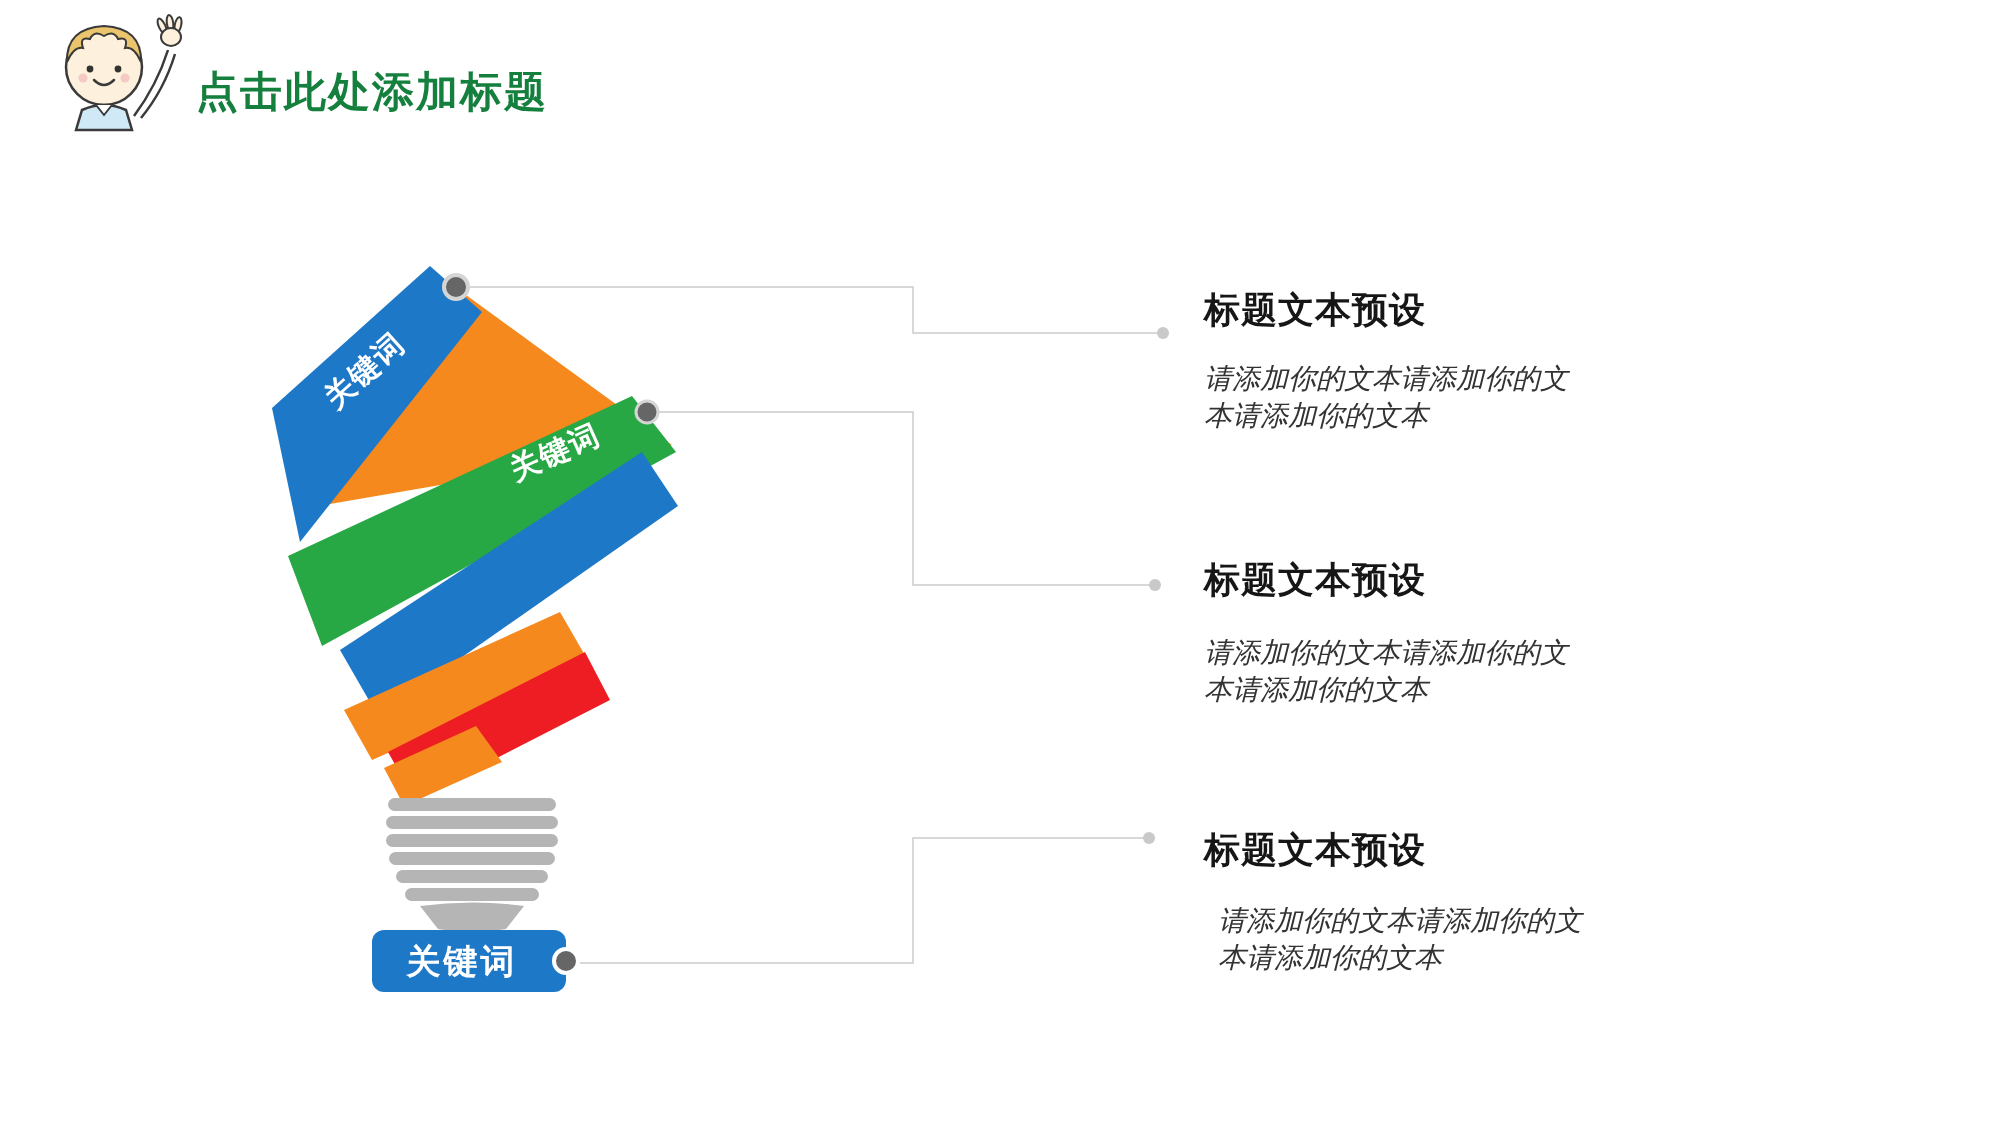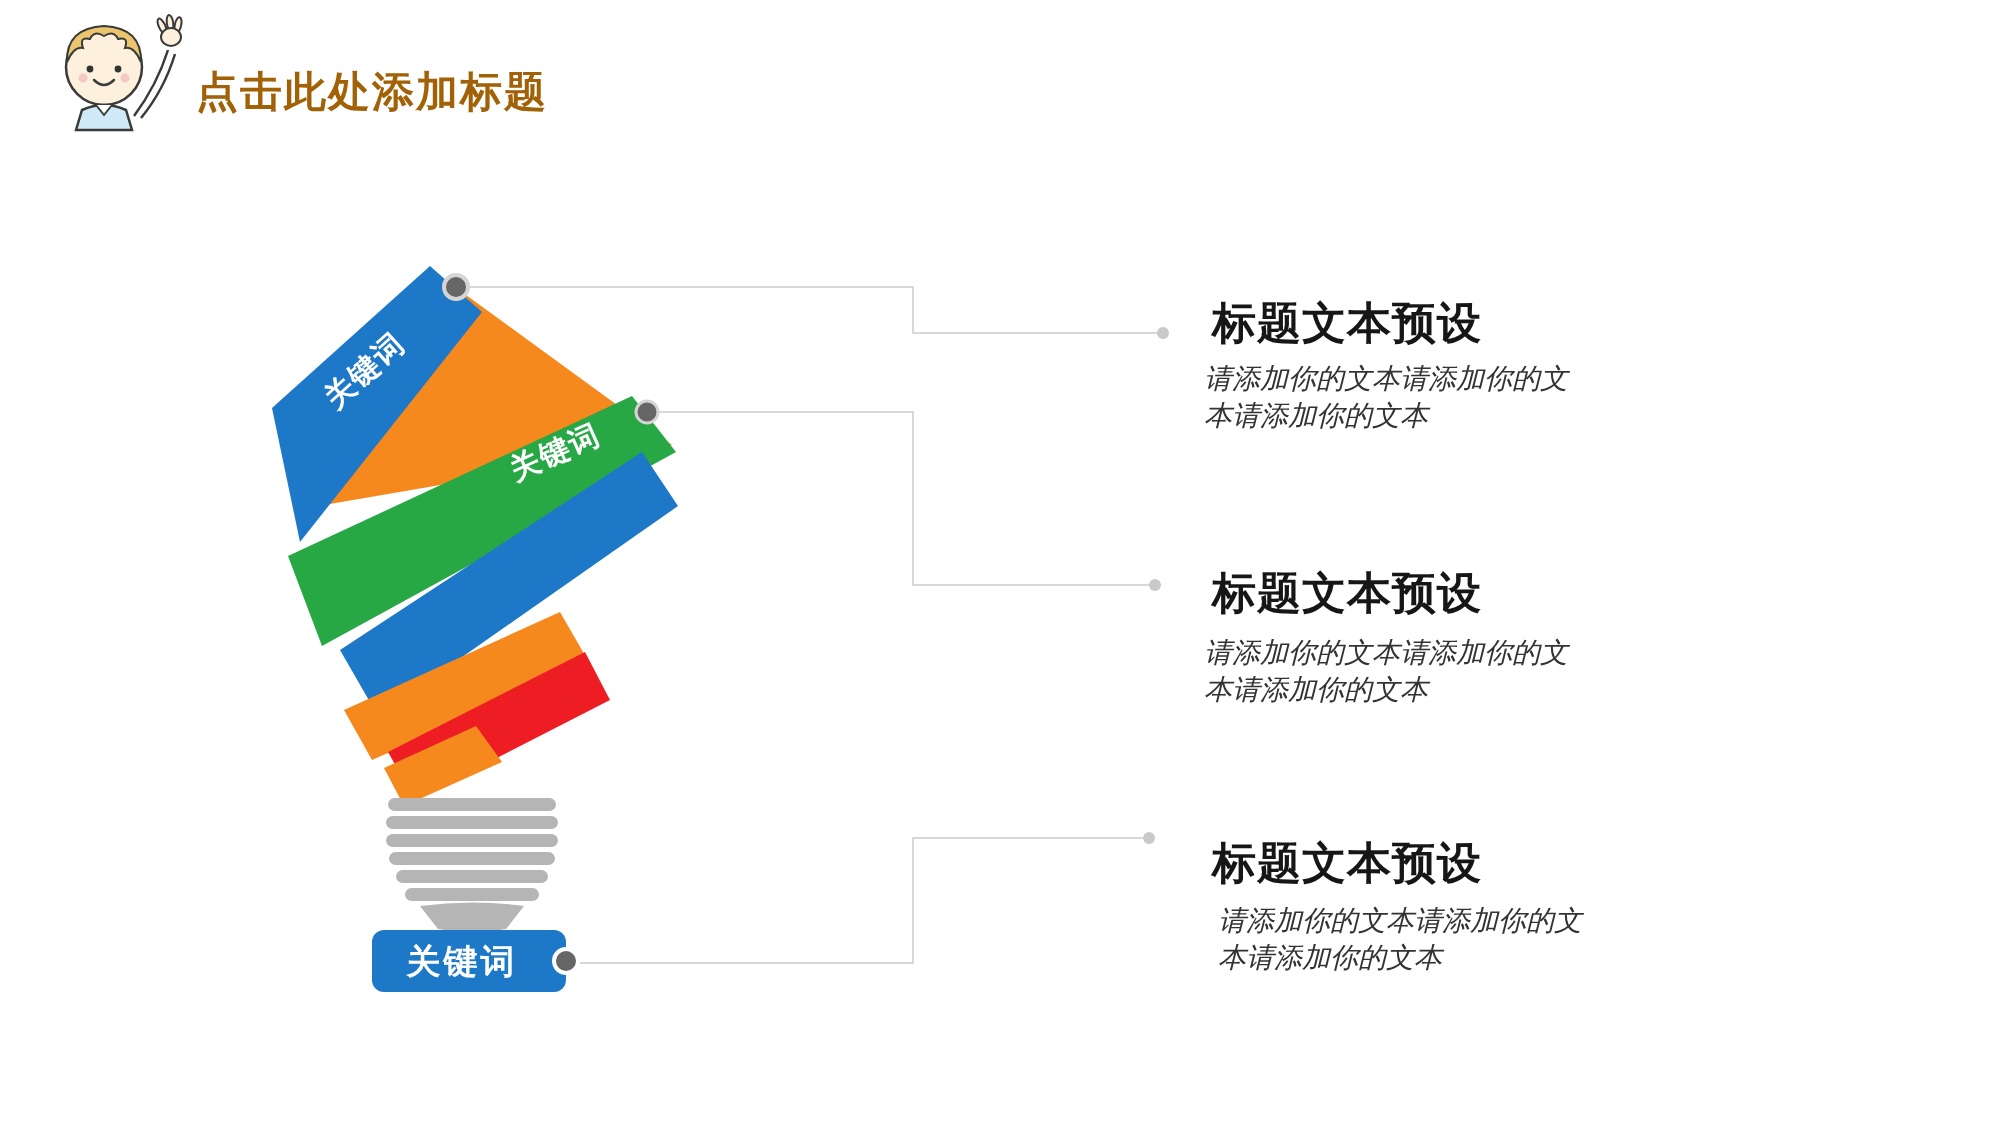--- a/index.html
+++ b/index.html
@@ -2,25 +2,25 @@
 <html><head>
 <meta charset="utf-8">
 <style>
   html,body{margin:0;padding:0;background:#ffffff;}
   .slide{
     position:relative;width:2000px;height:1125px;background:#ffffff;
     font-family:"Liberation Sans","DejaVu Sans",sans-serif;overflow:hidden;
   }
   .main-title{
     position:absolute;left:196px;top:64px;margin:0;
-    font-size:42px;font-weight:700;color:#a16207;letter-spacing:2px;
+    font-size:42px;font-weight:700;color:#15803d;letter-spacing:2px;
   }
   .graphic-layer{position:absolute;left:0;top:0;width:2000px;height:1125px;}
   .item-title{
-    position:absolute;margin:8px;font-size:44px;font-weight:700;
+    position:absolute;margin:0;font-size:36px;font-weight:700;
     color:#161616;letter-spacing:1px;white-space:nowrap;
   }
   .item-body{
     position:absolute;margin:0;font-size:28px;line-height:37px;
     color:#333333;width:384px;word-break:break-all;font-style:italic;
   }
   #callout-title-1{left:1204px;top:286px;}
   #callout-body-1 {left:1204px;top:360px;}
   #callout-title-2{left:1204px;top:556px;}
   #callout-body-2 {left:1204px;top:634px;}

